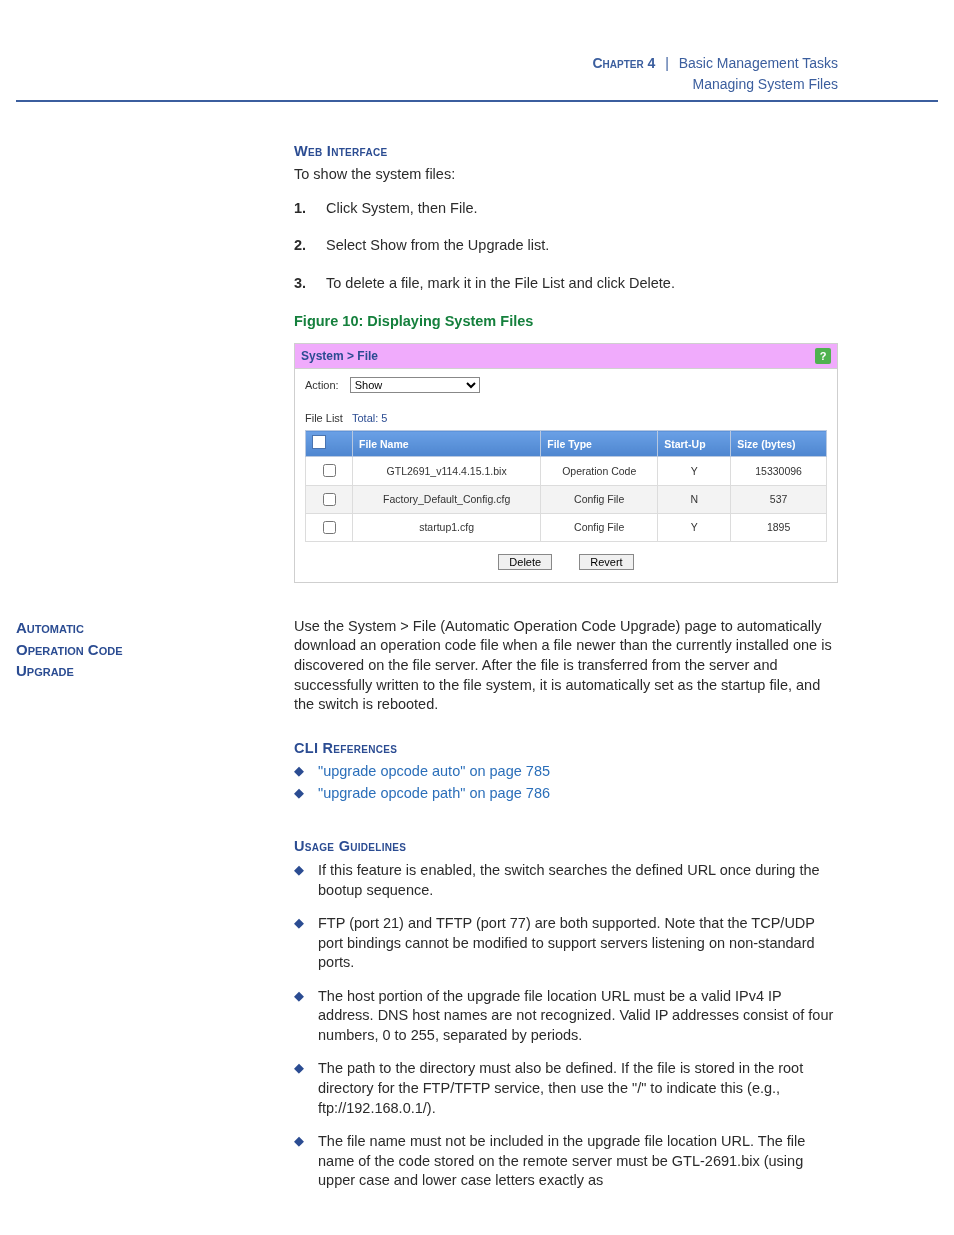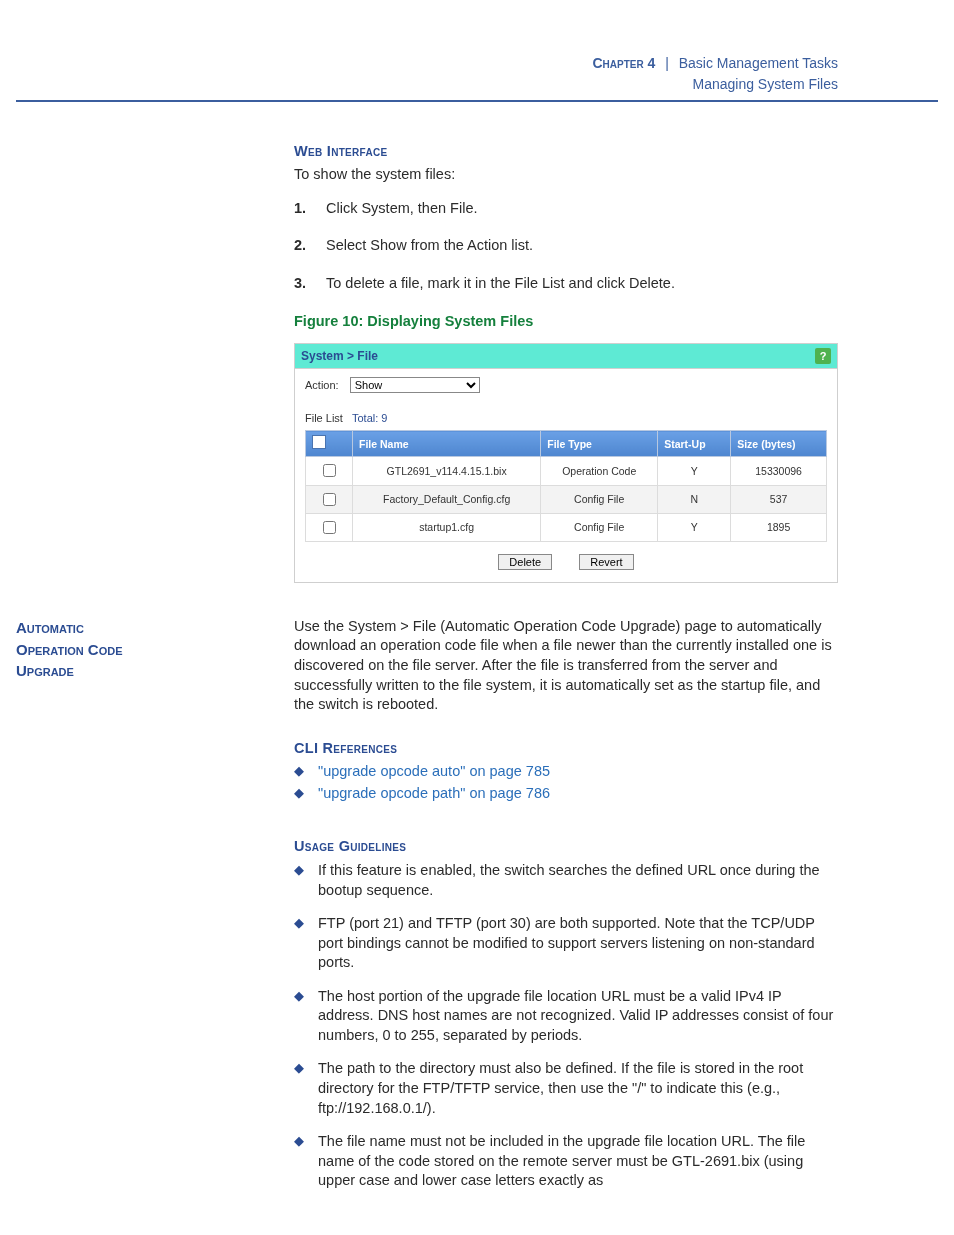--- a/index.html
+++ b/index.html
@@ -77,21 +77,21 @@
     color: #333;
     margin-bottom: 34px;
     background: #fff;
   }
   .panel-hdr {
     display: flex;
     justify-content: space-between;
     align-items: center;
     padding: 4px 6px;
     border-bottom: 1px solid #d0d0d0;
-    background: #5eead4;
+    background: #f0abfc;
     color: #2b4c92;
     font-weight: bold;
     font-size: 12px;
   }
   .help-icon {
     width: 16px;
     height: 16px;
     background: #4fb24f;
     color: #fff;
     border-radius: 2px;
@@ -192,21 +192,21 @@
       <div class="sect-head">Web Interface</div>
       <p>To show the system files:</p>
 
       <ol class="steps">
         <li>
           <span class="num">1.</span>
           <span>Click System, then File.</span>
         </li>
         <li>
           <span class="num">2.</span>
-          <span>Select Show from the Action list.</span>
+          <span>Select Show from the Upgrade list.</span>
         </li>
         <li>
           <span class="num">3.</span>
           <span>To delete a file, mark it in the File List and click Delete.</span>
         </li>
       </ol>
 
       <div class="fig-caption">Figure 10:  Displaying System Files</div>
 
       <div class="panel">
@@ -216,21 +216,21 @@
         </div>
         <div class="panel-body">
           <div class="action-row">
             <label>Action:</label>
             <select>
               <option>Show</option>
             </select>
           </div>
           <div class="list-lbl">
             <span>File List</span>
-            <span class="tot">Total: 9</span>
+            <span class="tot">Total: 5</span>
           </div>
           <table class="filelist">
             <thead>
               <tr>
                 <th class="chk"><span class="hdr-chk"></span></th>
                 <th>File Name</th>
                 <th>File Type</th>
                 <th>Start-Up</th>
                 <th>Size (bytes)</th>
               </tr>
@@ -296,21 +296,21 @@
       <div class="spacer40" style="height:14px"></div>
 
       <div class="sect-head">Usage Guidelines</div>
       <ul class="dia">
         <li>
           <span class="dia-mark">◆</span>
           <span>If this feature is enabled, the switch searches the defined URL once during the bootup sequence.</span>
         </li>
         <li>
           <span class="dia-mark">◆</span>
-          <span>FTP (port 21) and TFTP (port 30) are both supported. Note that the TCP/UDP port bindings cannot be modified to support servers listening on non-standard ports.</span>
+          <span>FTP (port 21) and TFTP (port 77) are both supported. Note that the TCP/UDP port bindings cannot be modified to support servers listening on non-standard ports.</span>
         </li>
         <li>
           <span class="dia-mark">◆</span>
           <span>The host portion of the upgrade file location URL must be a valid IPv4 IP address. DNS host names are not recognized. Valid IP addresses consist of four numbers, 0 to 255, separated by periods.</span>
         </li>
         <li>
           <span class="dia-mark">◆</span>
           <span>The path to the directory must also be defined. If the file is stored in the root directory for the FTP/TFTP service, then use the "/" to indicate this (e.g., ftp://192.168.0.1/).</span>
         </li>
         <li>

